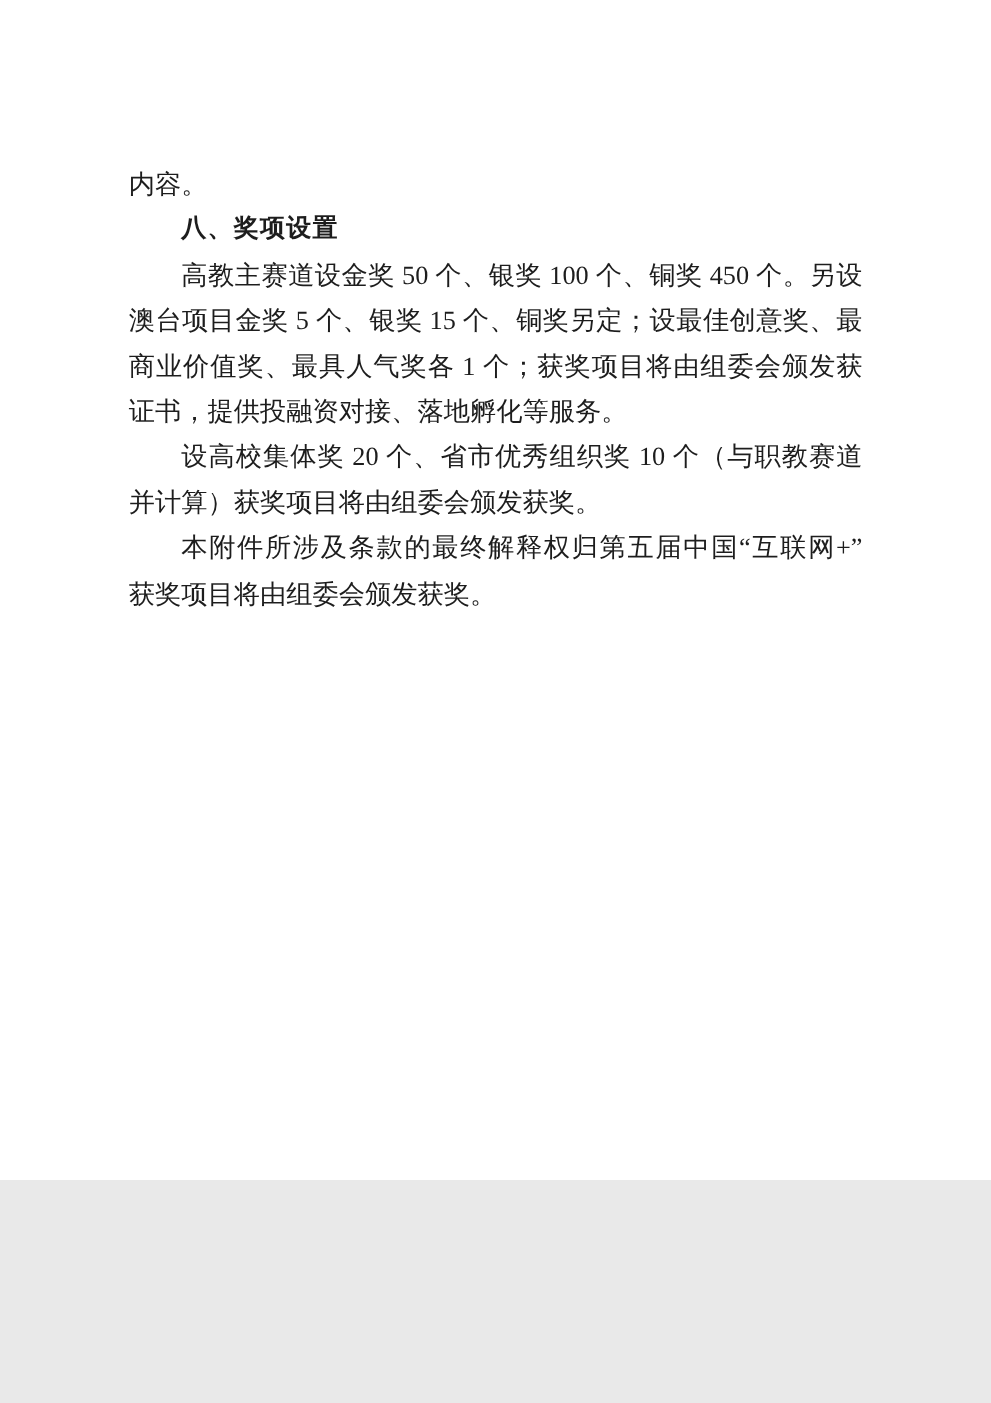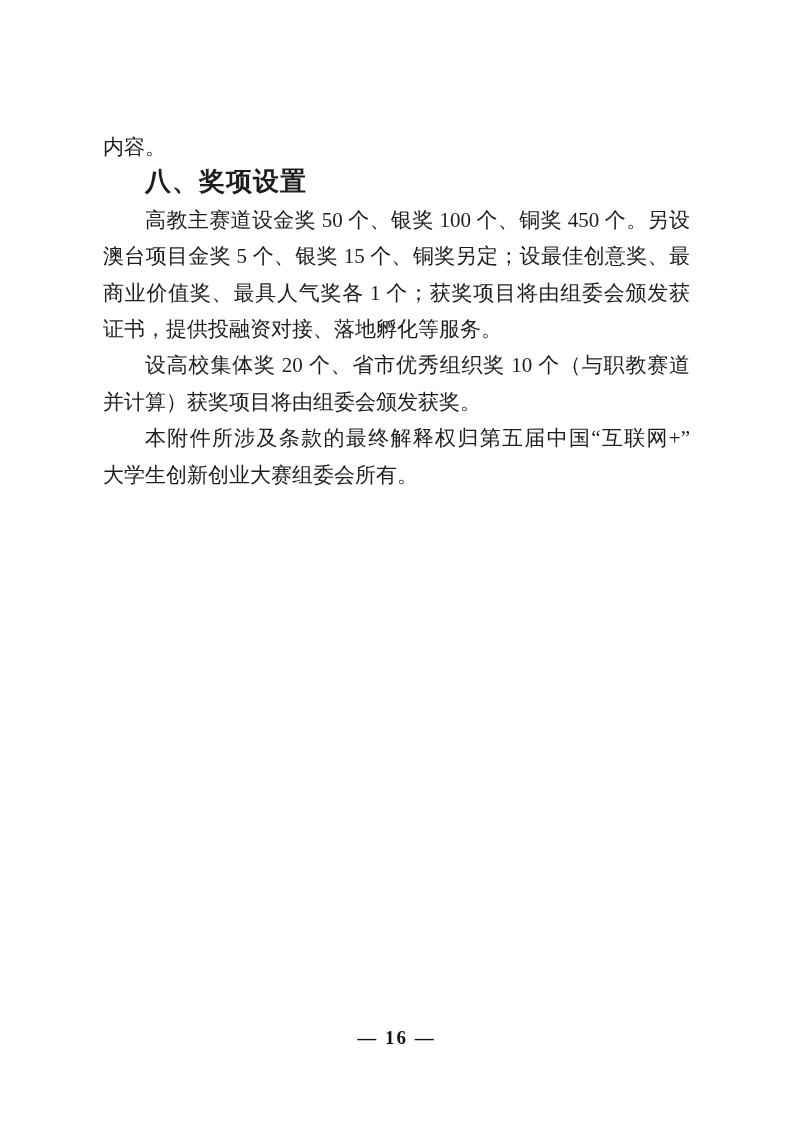--- a/index.html
+++ b/index.html
@@ -3,21 +3,21 @@
 <meta charset="utf-8">
 <style>
   html, body {
     margin: 0;
     padding: 0;
     background: #e9e9e9;
   }
   .page {
     position: relative;
     width: 793px;
-    height: 1122px;
+    height: 944px;
     margin: 0 auto;
     background: #ffffff;
     overflow: hidden;
     color: #1d1d1d;
   }
   .content {
     position: absolute;
     left: 103px;
     top: 129px;
     width: 587px;
@@ -36,23 +36,23 @@
     text-align: justify;
     text-align-last: justify;
     overflow: hidden;
   }
   
   .ind {
     text-indent: 42px;
   }
   
   .hd {
-    font-family: Liberation Mono, monospace;
+    font-family: Liberation Serif, serif;
     font-weight: bold;
-    font-size: 26px;
+    font-size: 20px;
     letter-spacing: 1px;
   }
   .footer {
     position: absolute;
     left: 0;
     right: 0;
     top: 987px;
     text-align: center;
     margin-top: 40px;
   }
@@ -78,21 +78,21 @@
     <div class="ln ind fill">高教主赛道设金奖 50 个、银奖 100 个、铜奖 450 个。另设港</div>
     <div class="ln fill">澳台项目金奖 5 个、银奖 15 个、铜奖另定；设最佳创意奖、最具</div>
     <div class="ln fill">商业价值奖、最具人气奖各 1 个；获奖项目将由组委会颁发获奖</div>
     <div class="ln">证书，提供投融资对接、落地孵化等服务。</div>
 
     <div class="ln ind fill">设高校集体奖 20 个、省市优秀组织奖 10 个（与职教赛道合</div>
     <div class="ln">并计算）获奖项目将由组委会颁发获奖。</div>
 
 
     <div class="ln ind fill">本附件所涉及条款的最终解释权归第五届中国“互联网+”</div>
-    <div class="ln">大学生创新创业大赛组委会所有。</div>
+    <div class="ln">获奖项目将由组委会颁发获奖。</div>
 
   </div>
 
   <div class="footer">
     <span>— 16 —</span>
   </div>
 
 </div>
 
 </body></html>

